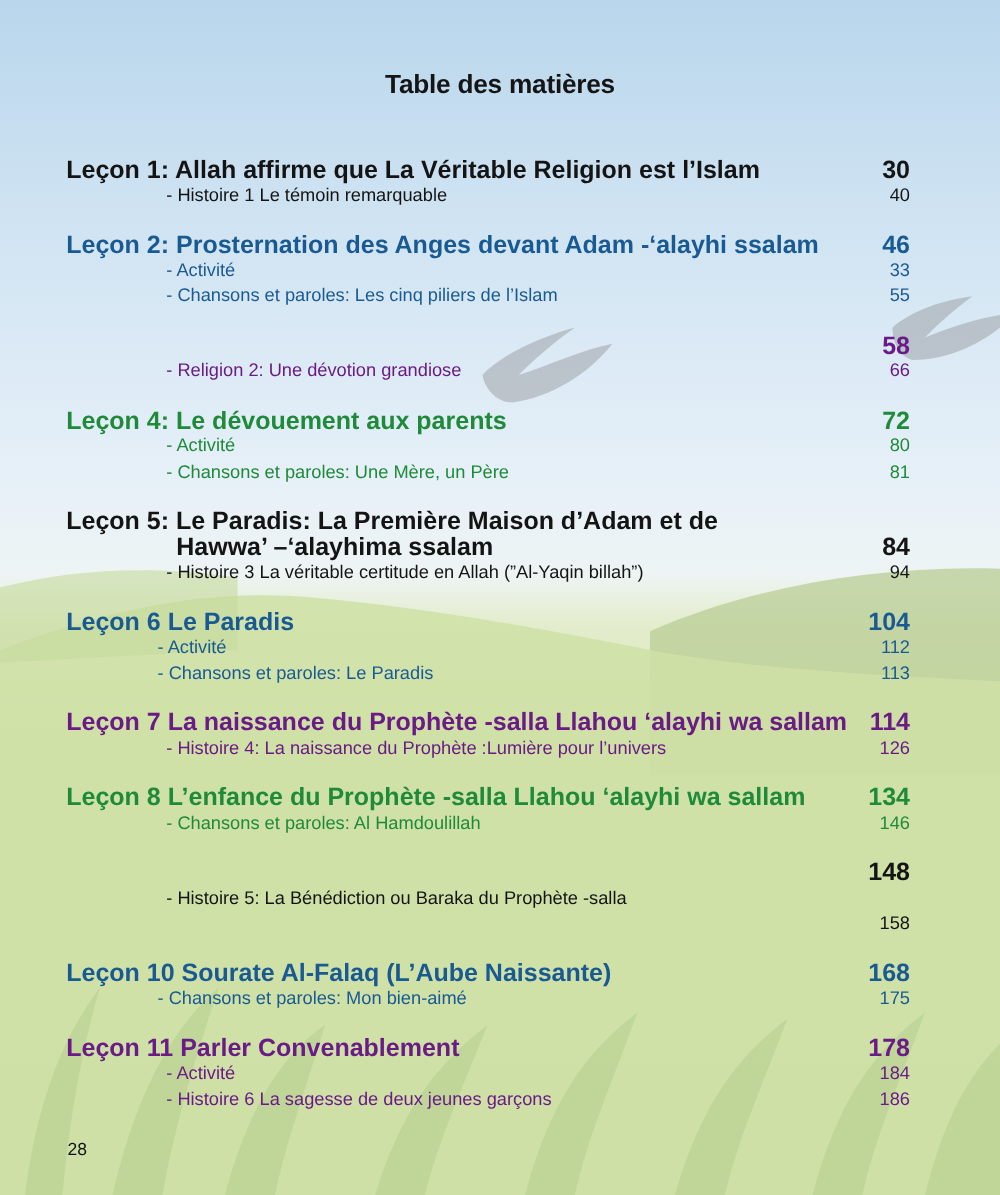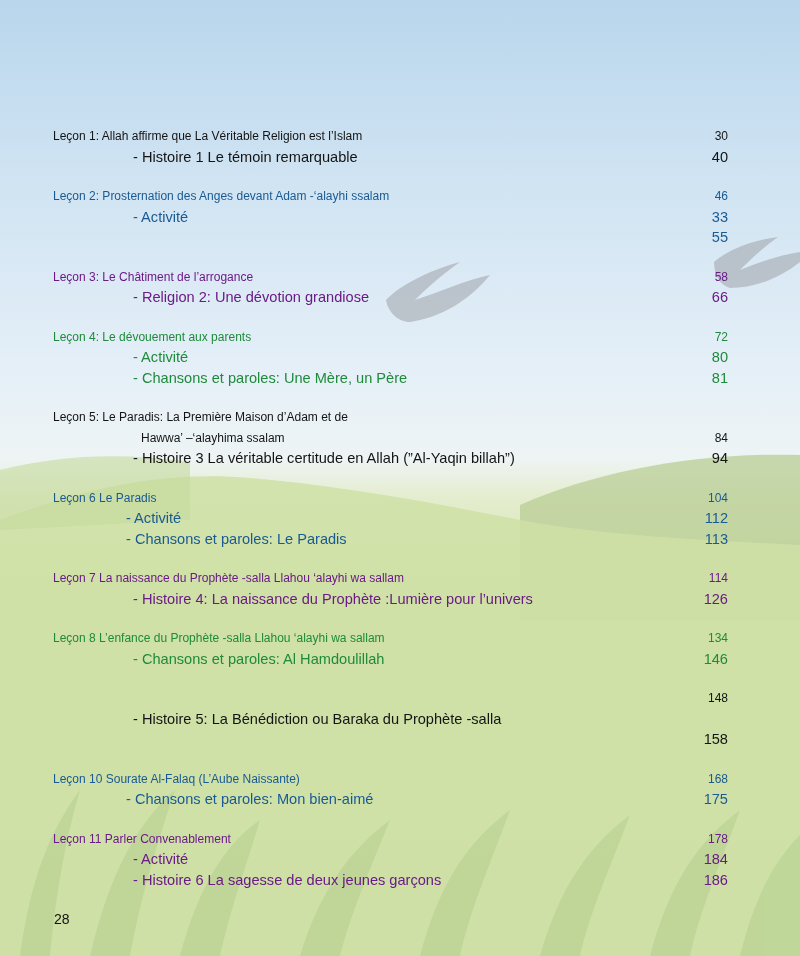--- a/index.html
+++ b/index.html
@@ -11,21 +11,21 @@
   .hills { position:absolute; left:0; top:0; width:800px; height:956px; }
   .title {
     position:absolute; top:56px; left:0; width:800px; text-align:center;
     font-size:21px; font-weight:bold; color:#151515; letter-spacing:-0.2px;
   }
   .toc { position:absolute; left:53px; top:126px; width:675px; }
   .lesson { margin-bottom:19px; }
   .row { position:relative; height:20.5px; line-height:20.5px; font-size:14.6px; white-space:nowrap; }
   .row .txt { display:inline-block; }
   .row .pg { position:absolute; right:0; top:0; }
-  .row.main { font-weight:normal; font-size:12px; }
+  .row.main { font-weight:bold; font-size:20px; }
   .row.sub .txt { padding-left:80px;text-align:center; }
   .row.cont .txt { padding-left:88px; }
   .row.cont2 .txt { padding-left:92px; }
   .row.sub2 .txt { padding-left:73px; }
   .black { color:#141414; }
   .blue { color:#1a5a92; }
   .purple { color:#6b1b86; }
   .green { color:#1f8a3a; }
   .pagenum { position:absolute; left:54px; top:911px; font-size:14px; color:#111; }
 </style>
@@ -51,20 +51,21 @@
       <path d="M90 956 C110 870 140 820 175 790 C155 850 140 900 130 956 Z"></path>
       <path d="M180 956 C200 880 230 840 260 820 C245 870 230 910 220 956 Z"></path>
       <path d="M300 956 C320 890 350 850 390 820 C370 870 350 915 340 956 Z"></path>
       <path d="M420 956 C440 880 470 840 510 810 C490 865 470 910 460 956 Z"></path>
       <path d="M540 956 C560 885 590 845 630 815 C610 868 590 912 580 956 Z"></path>
       <path d="M650 956 C670 880 700 840 740 810 C720 865 700 910 690 956 Z"></path>
       <path d="M740 956 C755 895 775 860 800 835 L800 956 Z"></path>
     </g>
   </svg>
 
+  <div class="title">Table des matières</div>
 
   <div class="toc">
 
     <div class="lesson black">
       <div class="row main">
         <span class="txt">Leçon 1: Allah affirme que La Véritable Religion est l’Islam</span>
         <span class="pg">30</span>
       </div>
       <div class="row sub">
         <span class="txt">- Histoire 1  Le témoin remarquable</span>
@@ -75,27 +76,27 @@
     <div class="lesson blue">
       <div class="row main">
         <span class="txt">Leçon 2: Prosternation des Anges devant Adam -‘alayhi ssalam</span>
         <span class="pg">46</span>
       </div>
       <div class="row sub">
         <span class="txt">- Activité</span>
         <span class="pg">33</span>
       </div>
       <div class="row sub">
+        <span class="txt">- Chansons et paroles: Les cinq piliers de l’Islam</span>
         <span class="pg">55</span>
       </div>
     </div>
 
     <div class="lesson purple">
       <div class="row main">
-        <span class="txt">Leçon 3: Le Châtiment de l’arrogance</span>
         <span class="pg">58</span>
       </div>
       <div class="row sub">
         <span class="txt">- Religion 2: Une dévotion grandiose</span>
         <span class="pg">66</span>
       </div>
     </div>
 
     <div class="lesson green">
       <div class="row main">

